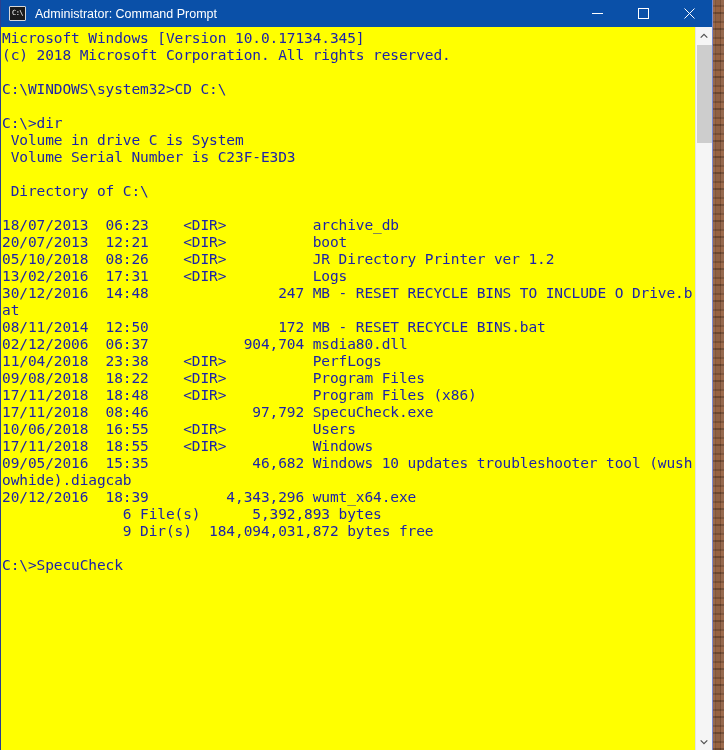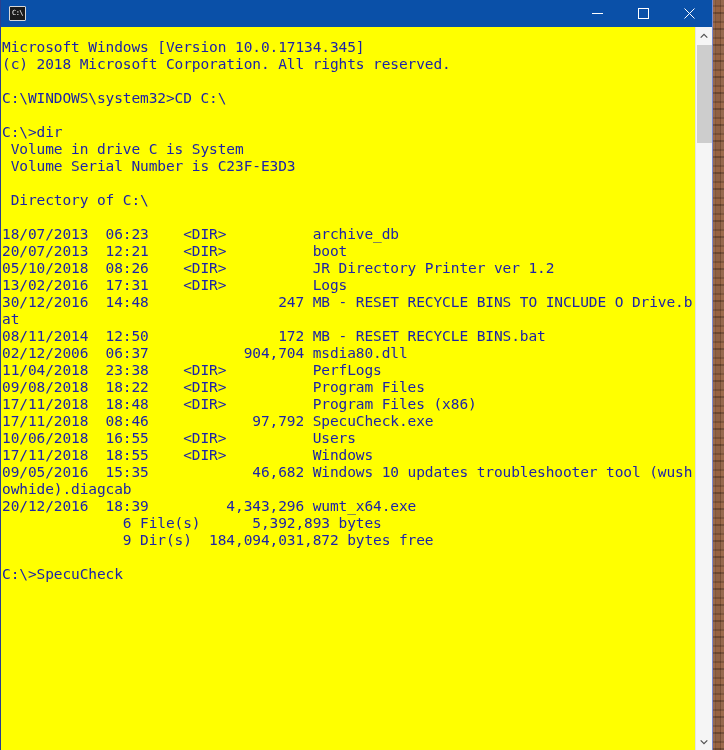--- a/index.html
+++ b/index.html
@@ -106,21 +106,21 @@
     position: absolute;
     left: 0;
     top: 27px;
     right: 17px;
     bottom: 0;
     background: #ffff00;
     overflow: hidden;
   }
   #console-text {
     margin: 0;
-    padding: 12px 0 0 1px;
+    padding: 3px 0 0 1px;
     color: #1d23a8;
     font-family: "DejaVu Sans Mono", "Liberation Mono", monospace;
     font-size: 14.5px;
     line-height: 17px;
     letter-spacing: -0.1px;
     white-space: pre;
   }
 
   
   #scrollbar {
@@ -156,20 +156,21 @@
 </head>
 <body>
 
 <div id="desktop"></div>
 
 <div id="window">
 
   <div id="titlebar">
     <div id="titlebar-left">
       <div class="app-icon">C:\</div>
+      <div id="titlebar-text">Administrator: Command Prompt</div>
     </div>
     <div id="window-controls">
       <div class="win-btn minimize" title="Minimize">
         <svg width="11" height="11" viewBox="0 0 11 11">
           <rect x="0" y="5" width="11" height="1" fill="#ffffff"></rect>
         </svg>
       </div>
       <div class="win-btn maximize" title="Maximize">
         <svg width="11" height="11" viewBox="0 0 11 11">
           <rect x="0.5" y="0.5" width="10" height="10" fill="none" stroke="#ffffff" stroke-width="1"></rect>

